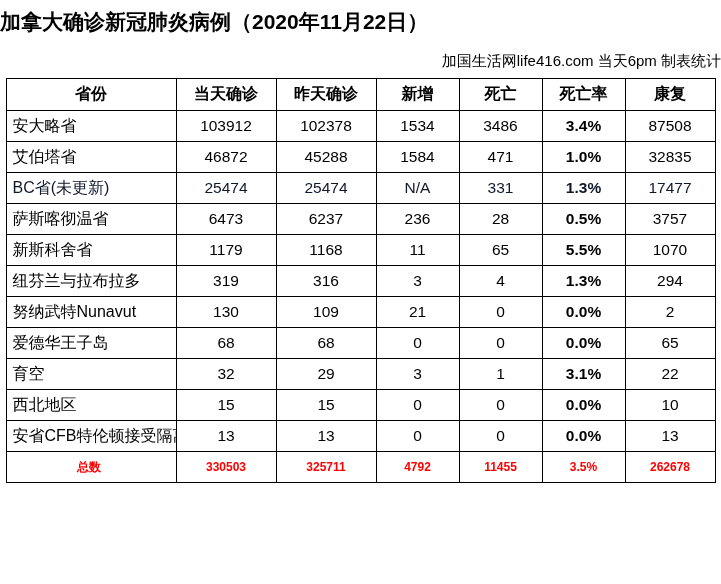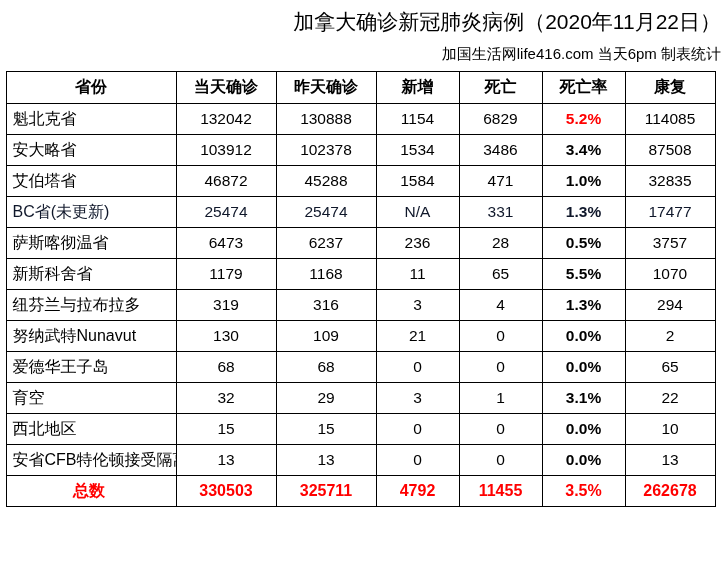--- a/index.html
+++ b/index.html
@@ -15,26 +15,26 @@
     overflow: hidden;
   }
   .page {
     width: 721px;
     height: 584px;
     box-sizing: border-box;
     padding: 0;
     position: relative;
   }
   .title {
-    text-align: right;
+    text-align: left;
     font-size: 21px;
-    font-weight: normal;
+    font-weight: bold;
     letter-spacing: 0px;
     margin-top: 9px;
-    margin-bottom: 9px;
+    margin-bottom: 16px;
     line-height: 26px;
     font-family: "Liberation Sans", sans-serif;
   }
   .subtitle {
     text-align: right;
     font-size: 15px;
     font-weight: normal;
     margin-top: 6px;
     margin-bottom: 8px;
     line-height: 19px;
@@ -71,21 +71,21 @@
   }
   td.rate {
     font-weight: bold;
   }
   tr.greyed td {
     color: #0f172a;
   }
   tr.total td {
     color: #ff0000;
     font-weight: bold;
-    font-size: 16px;
+    font-size: 12px;
   }
   tr.total td.province {
     text-align: center;
     padding-left: 0;
   }
   td.red-rate {
     color: #ff0000;
   }
   
   col.c0 { width: 170px; }
@@ -120,29 +120,20 @@
         <th>当天确诊</th>
         <th>昨天确诊</th>
         <th>新增</th>
         <th>死亡</th>
         <th>死亡率</th>
         <th>康复</th>
       </tr>
     </thead>
     <tbody id="tbody">
         <tr>
-          <td class="province">魁北克省</td>
-          <td>132042</td>
-          <td>130888</td>
-          <td>1154</td>
-          <td>6829</td>
-          <td class="rate red-rate">5.2%</td>
-          <td>114085</td>
-        </tr>
-        <tr>
           <td class="province">安大略省</td>
           <td>103912</td>
           <td>102378</td>
           <td>1534</td>
           <td>3486</td>
           <td class="rate">3.4%</td>
           <td>87508</td>
         </tr>
         <tr>
           <td class="province">艾伯塔省</td>

